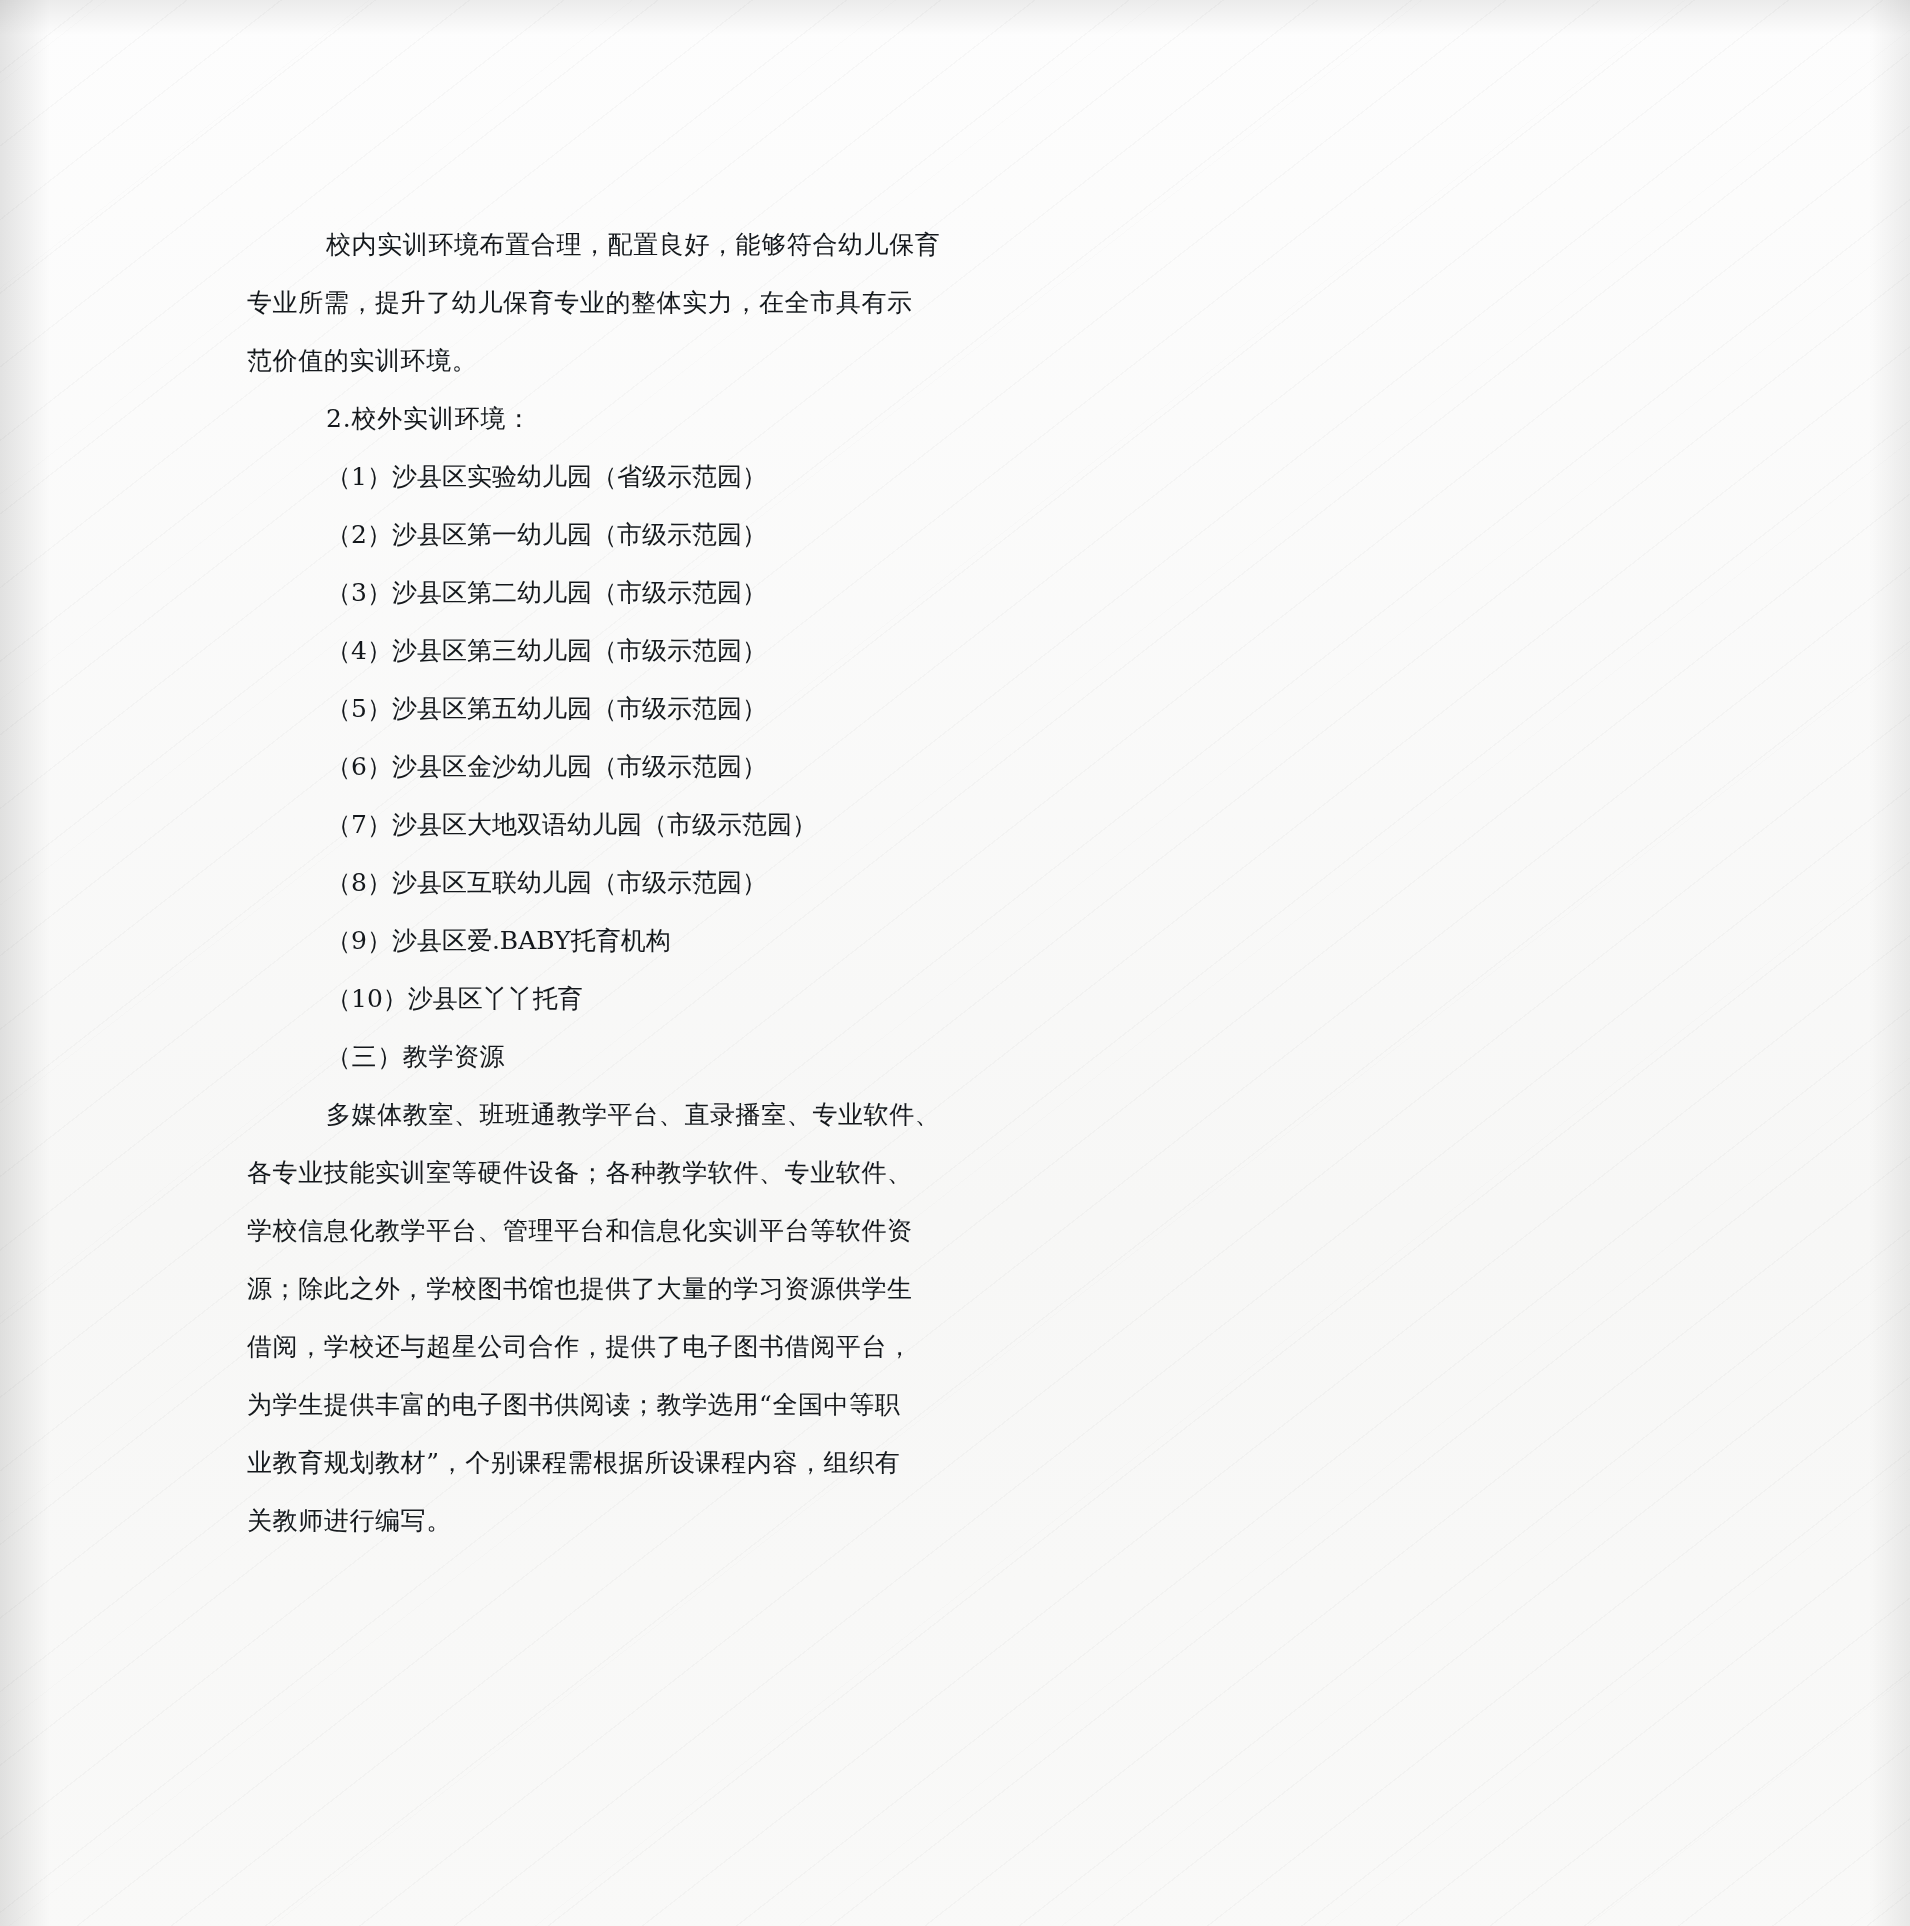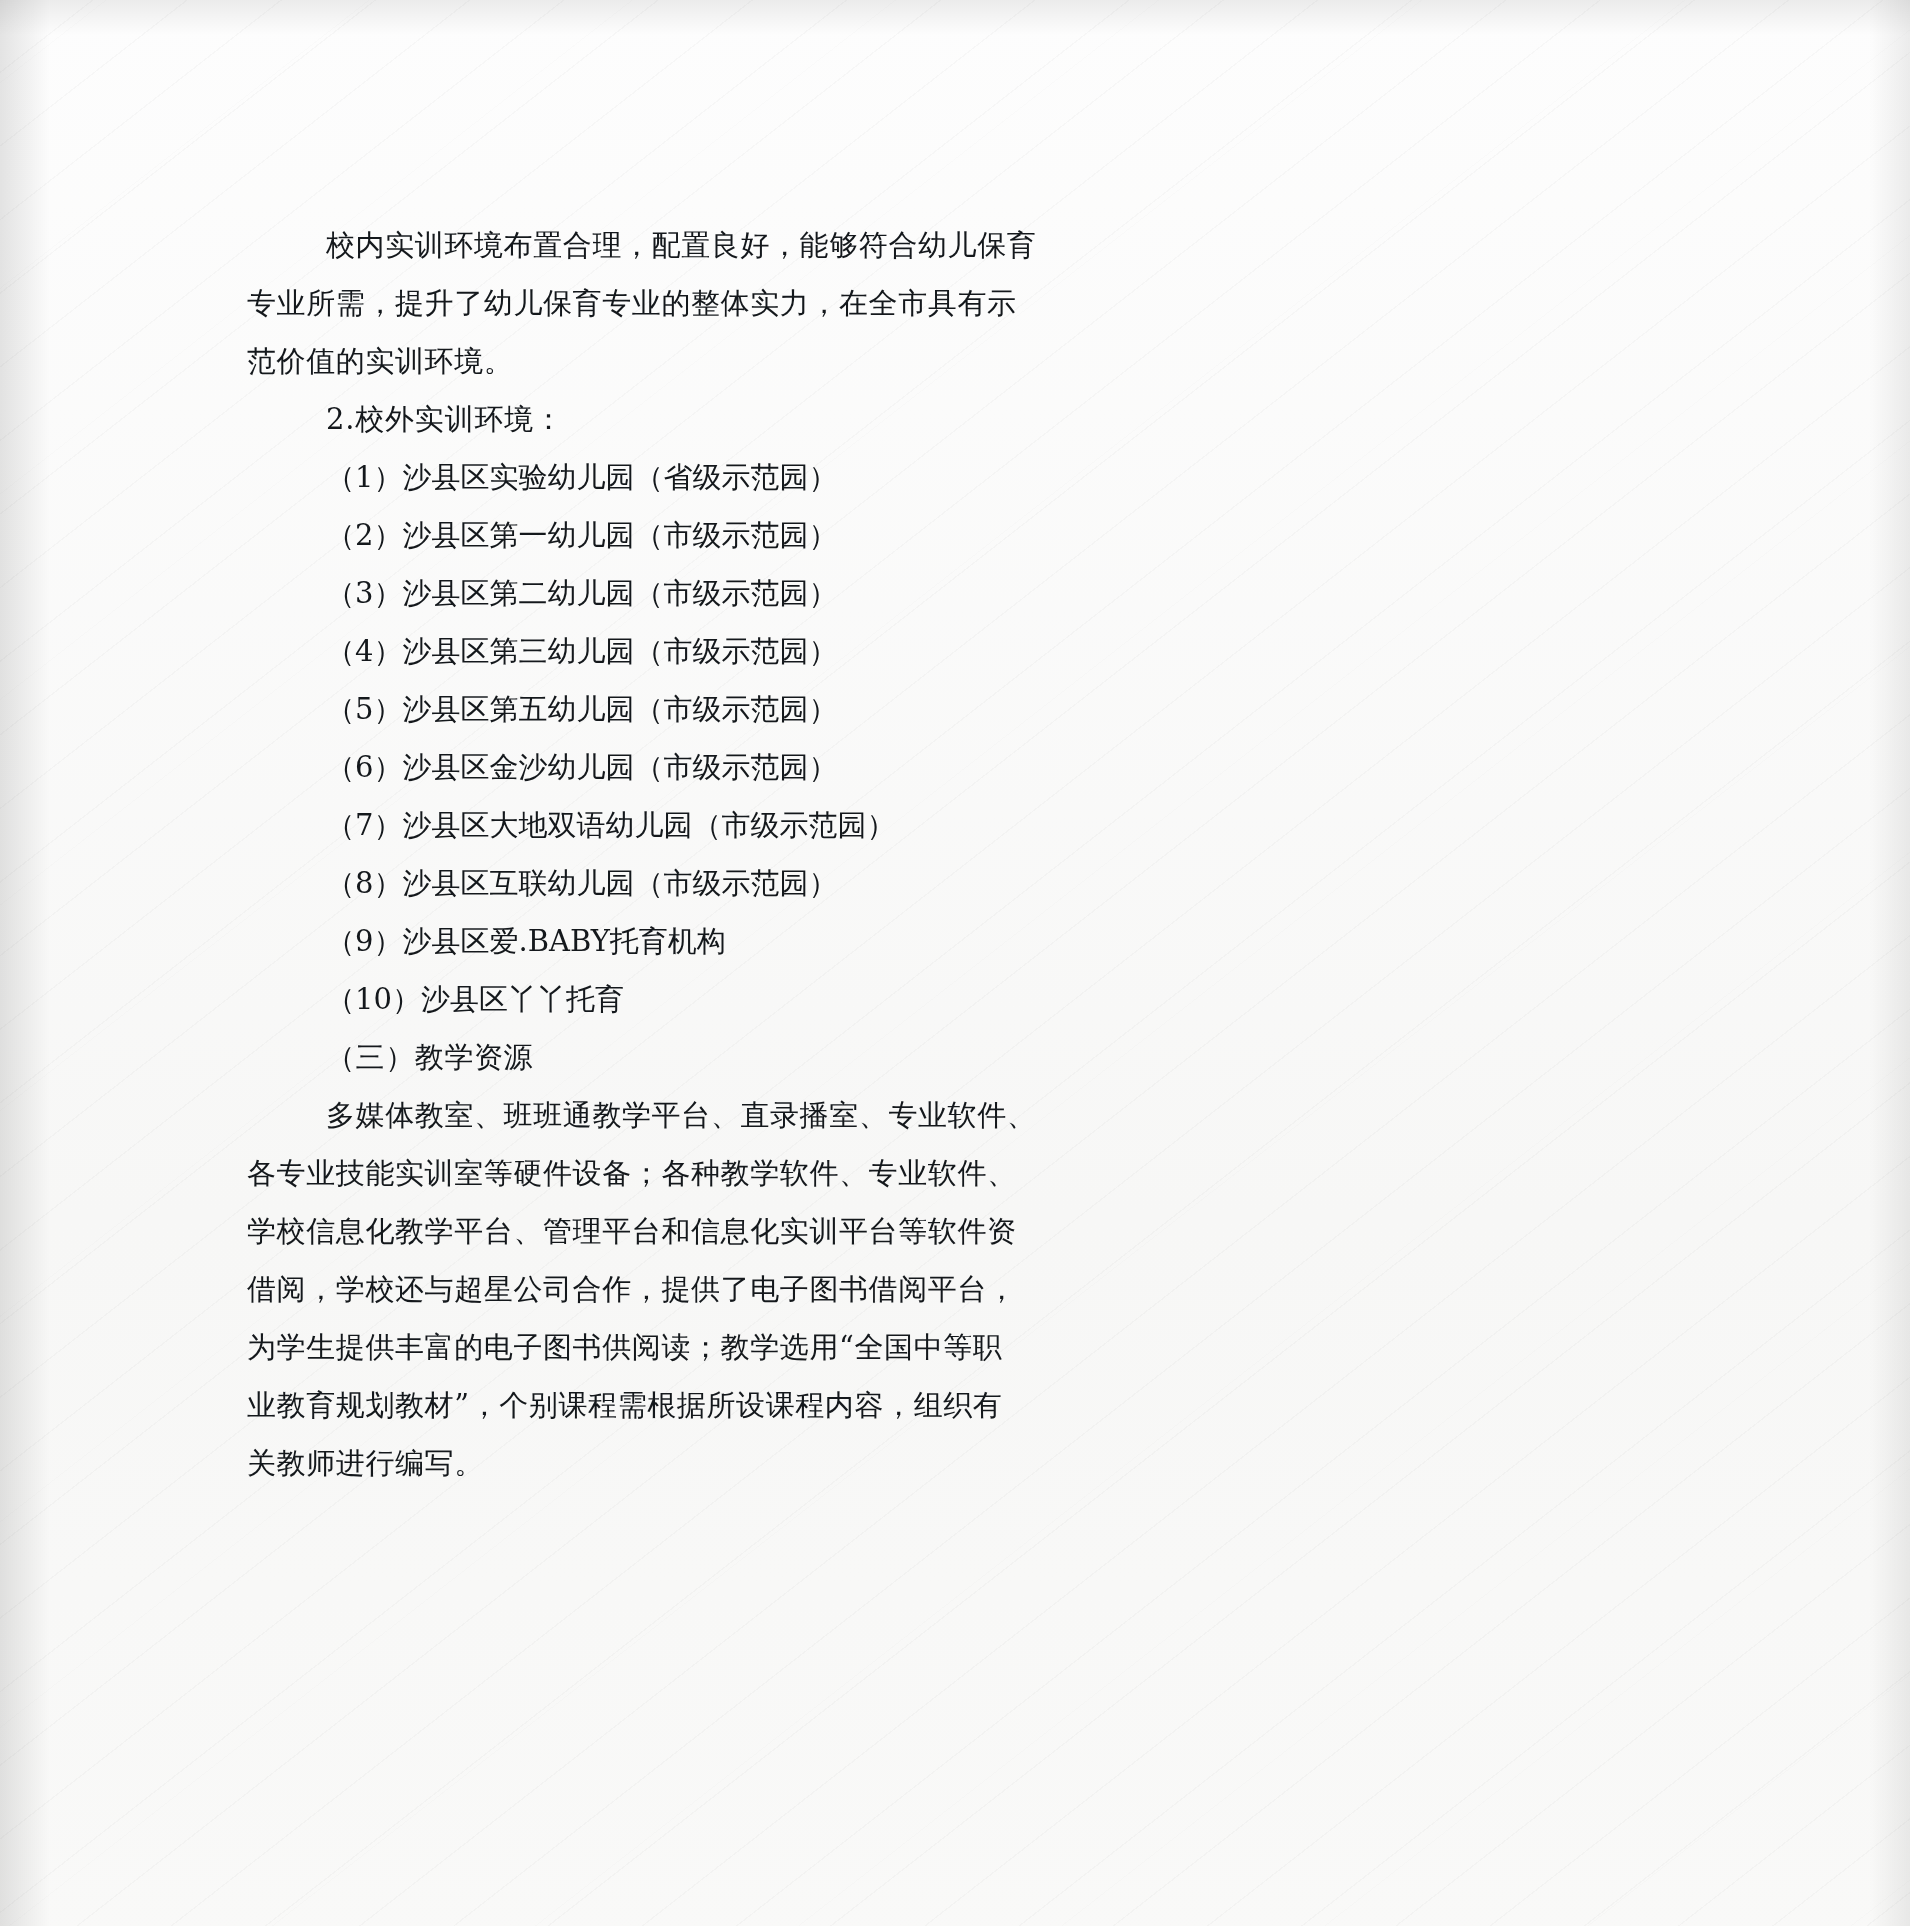--- a/index.html
+++ b/index.html
@@ -64,21 +64,21 @@
     width: 1425px;
     font-family: "DejaVu Serif", "Liberation Serif", serif;
     color: #14181c;
   }
   p.body-line,
   p.indent-para,
   p.list-item,
   p.heading {
     margin: 0;
     padding: 0;
-    font-size: 29px;
+    font-size: 25px;
     line-height: 58px;
     letter-spacing: 0.6px;
     white-space: pre-wrap;
     text-align: justify;
     text-justify: inter-character;
   }
   p.indent {
     text-indent: 79px;
   }
   p.heading {
@@ -127,20 +127,21 @@
       <p class="list-item">（10）沙县区丫丫托育</p>
     </div>
 
 
     <p class="body-line indent">（三）教学资源</p>
 
     <div class="para-block">
       <p class="body-line indent">多媒体教室、班班通教学平台、直录播室、专业软件、</p>
       <p class="body-line">各专业技能实训室等硬件设备；各种教学软件、专业软件、</p>
       <p class="body-line">学校信息化教学平台、管理平台和信息化实训平台等软件资</p>
+      <p class="body-line">源；除此之外，学校图书馆也提供了大量的学习资源供学生</p>
       <p class="body-line">借阅，学校还与超星公司合作，提供了电子图书借阅平台，</p>
       <p class="body-line">为学生提供丰富的电子图书供阅读；教学选用“全国中等职</p>
       <p class="body-line">业教育规划教材”，个别课程需根据所设课程内容，组织有</p>
       <p class="body-line">关教师进行编写。</p>
     </div>
 
   </div>
 
 </div>
 

